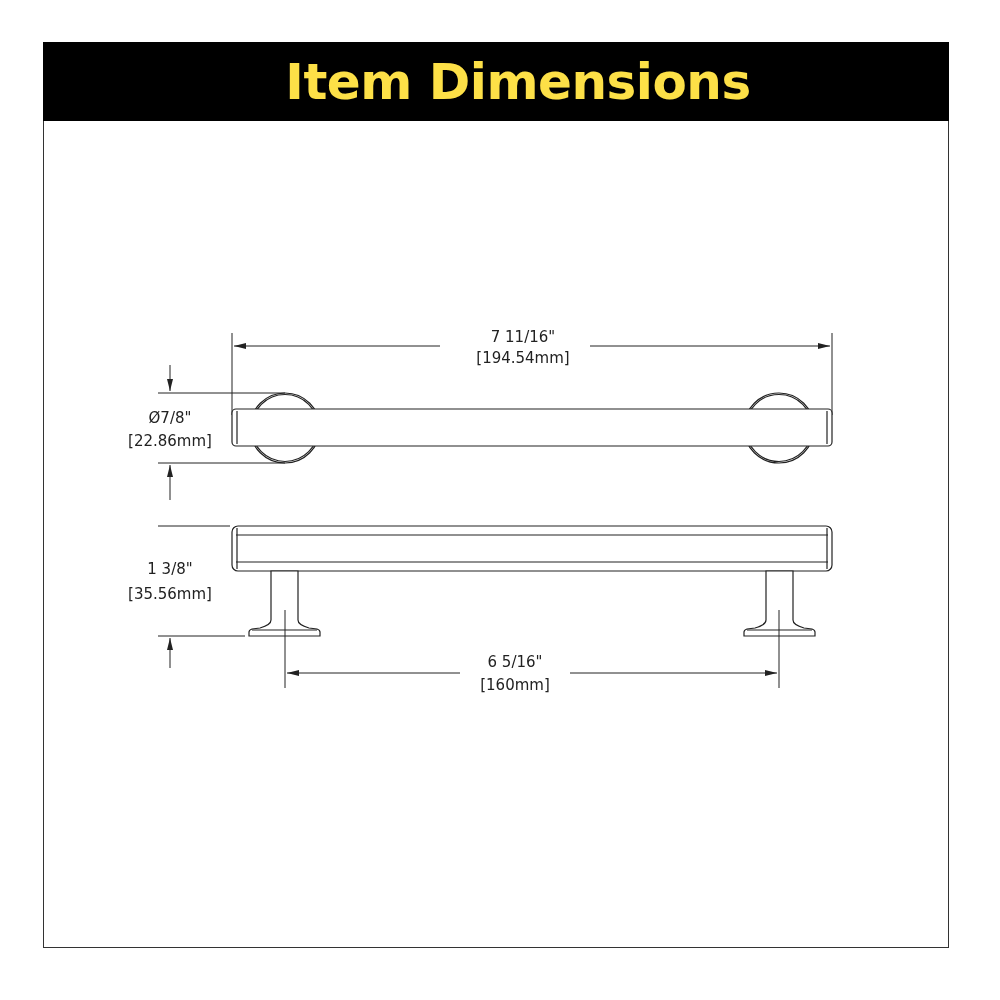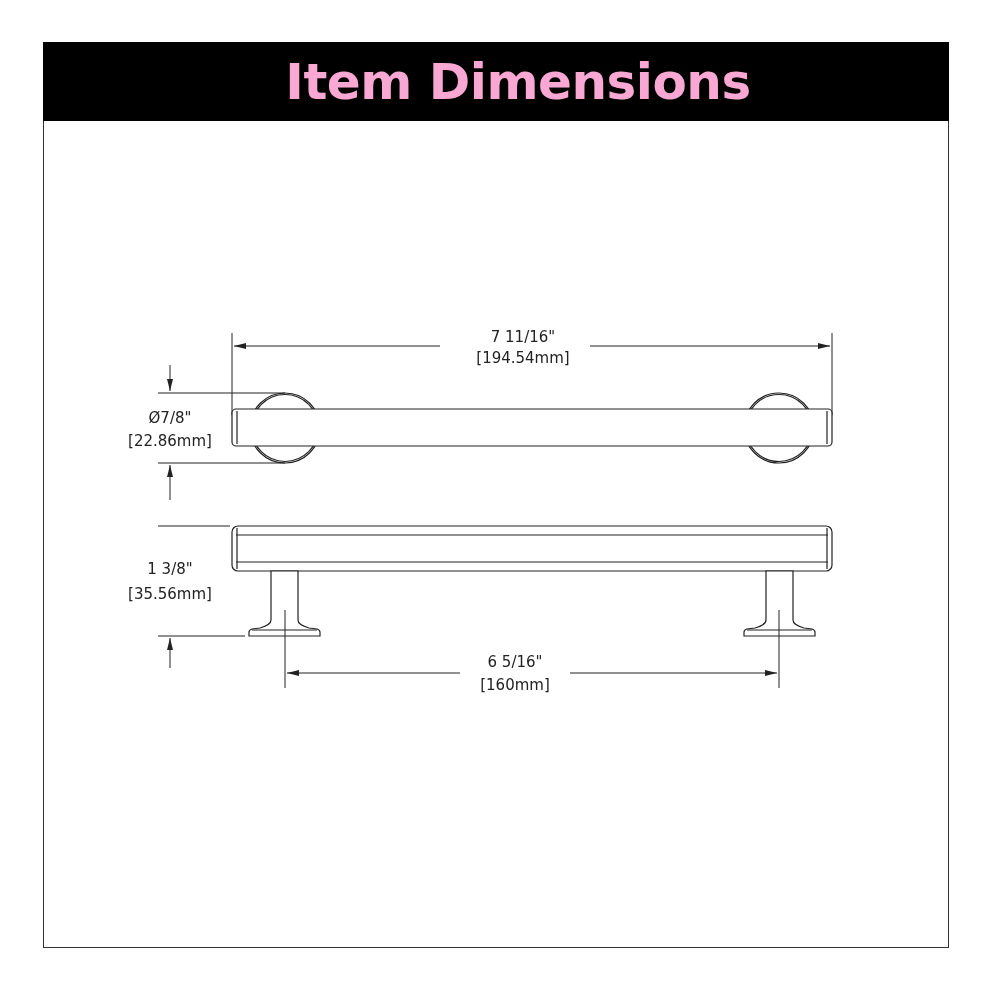--- a/index.html
+++ b/index.html
@@ -1,19 +1,19 @@
 <!DOCTYPE html>
 <html><head>
   <meta charset="utf-8">
   <style>
     html, body { margin: 0; padding: 0; background: #ffffff; }
     body { width: 1000px; height: 1000px; position: relative; overflow: hidden; font-family: "DejaVu Sans", sans-serif; }
     .frame { position: absolute; left: 43px; top: 42px; width: 906px; height: 906px; border: 1.5px solid #333; box-sizing: border-box; }
     .banner { position: absolute; left: 43px; top: 42px; width: 906px; height: 79px; background: #000; display: flex; align-items: center; justify-content: center; }
-    .banner-title { color: #f9a8d4; font-family: "DejaVu Sans", sans-serif; font-weight: bold; font-size: 50px; letter-spacing: -0.5px; margin-left: 44px; }
+    .banner-title { color: #fde047; font-family: "DejaVu Sans", sans-serif; font-weight: bold; font-size: 50px; letter-spacing: -0.5px; margin-left: 44px; }
     svg.drawing { position: absolute; left: 0; top: 0; }
     .dim-text { font-family: "DejaVu Sans", sans-serif; font-size: 15px; fill: #222; }
   </style>
 </head>
 <body>
 
 <div class="frame"></div>
 <div class="banner">
   <span class="banner-title">Item Dimensions</span>
 </div>

